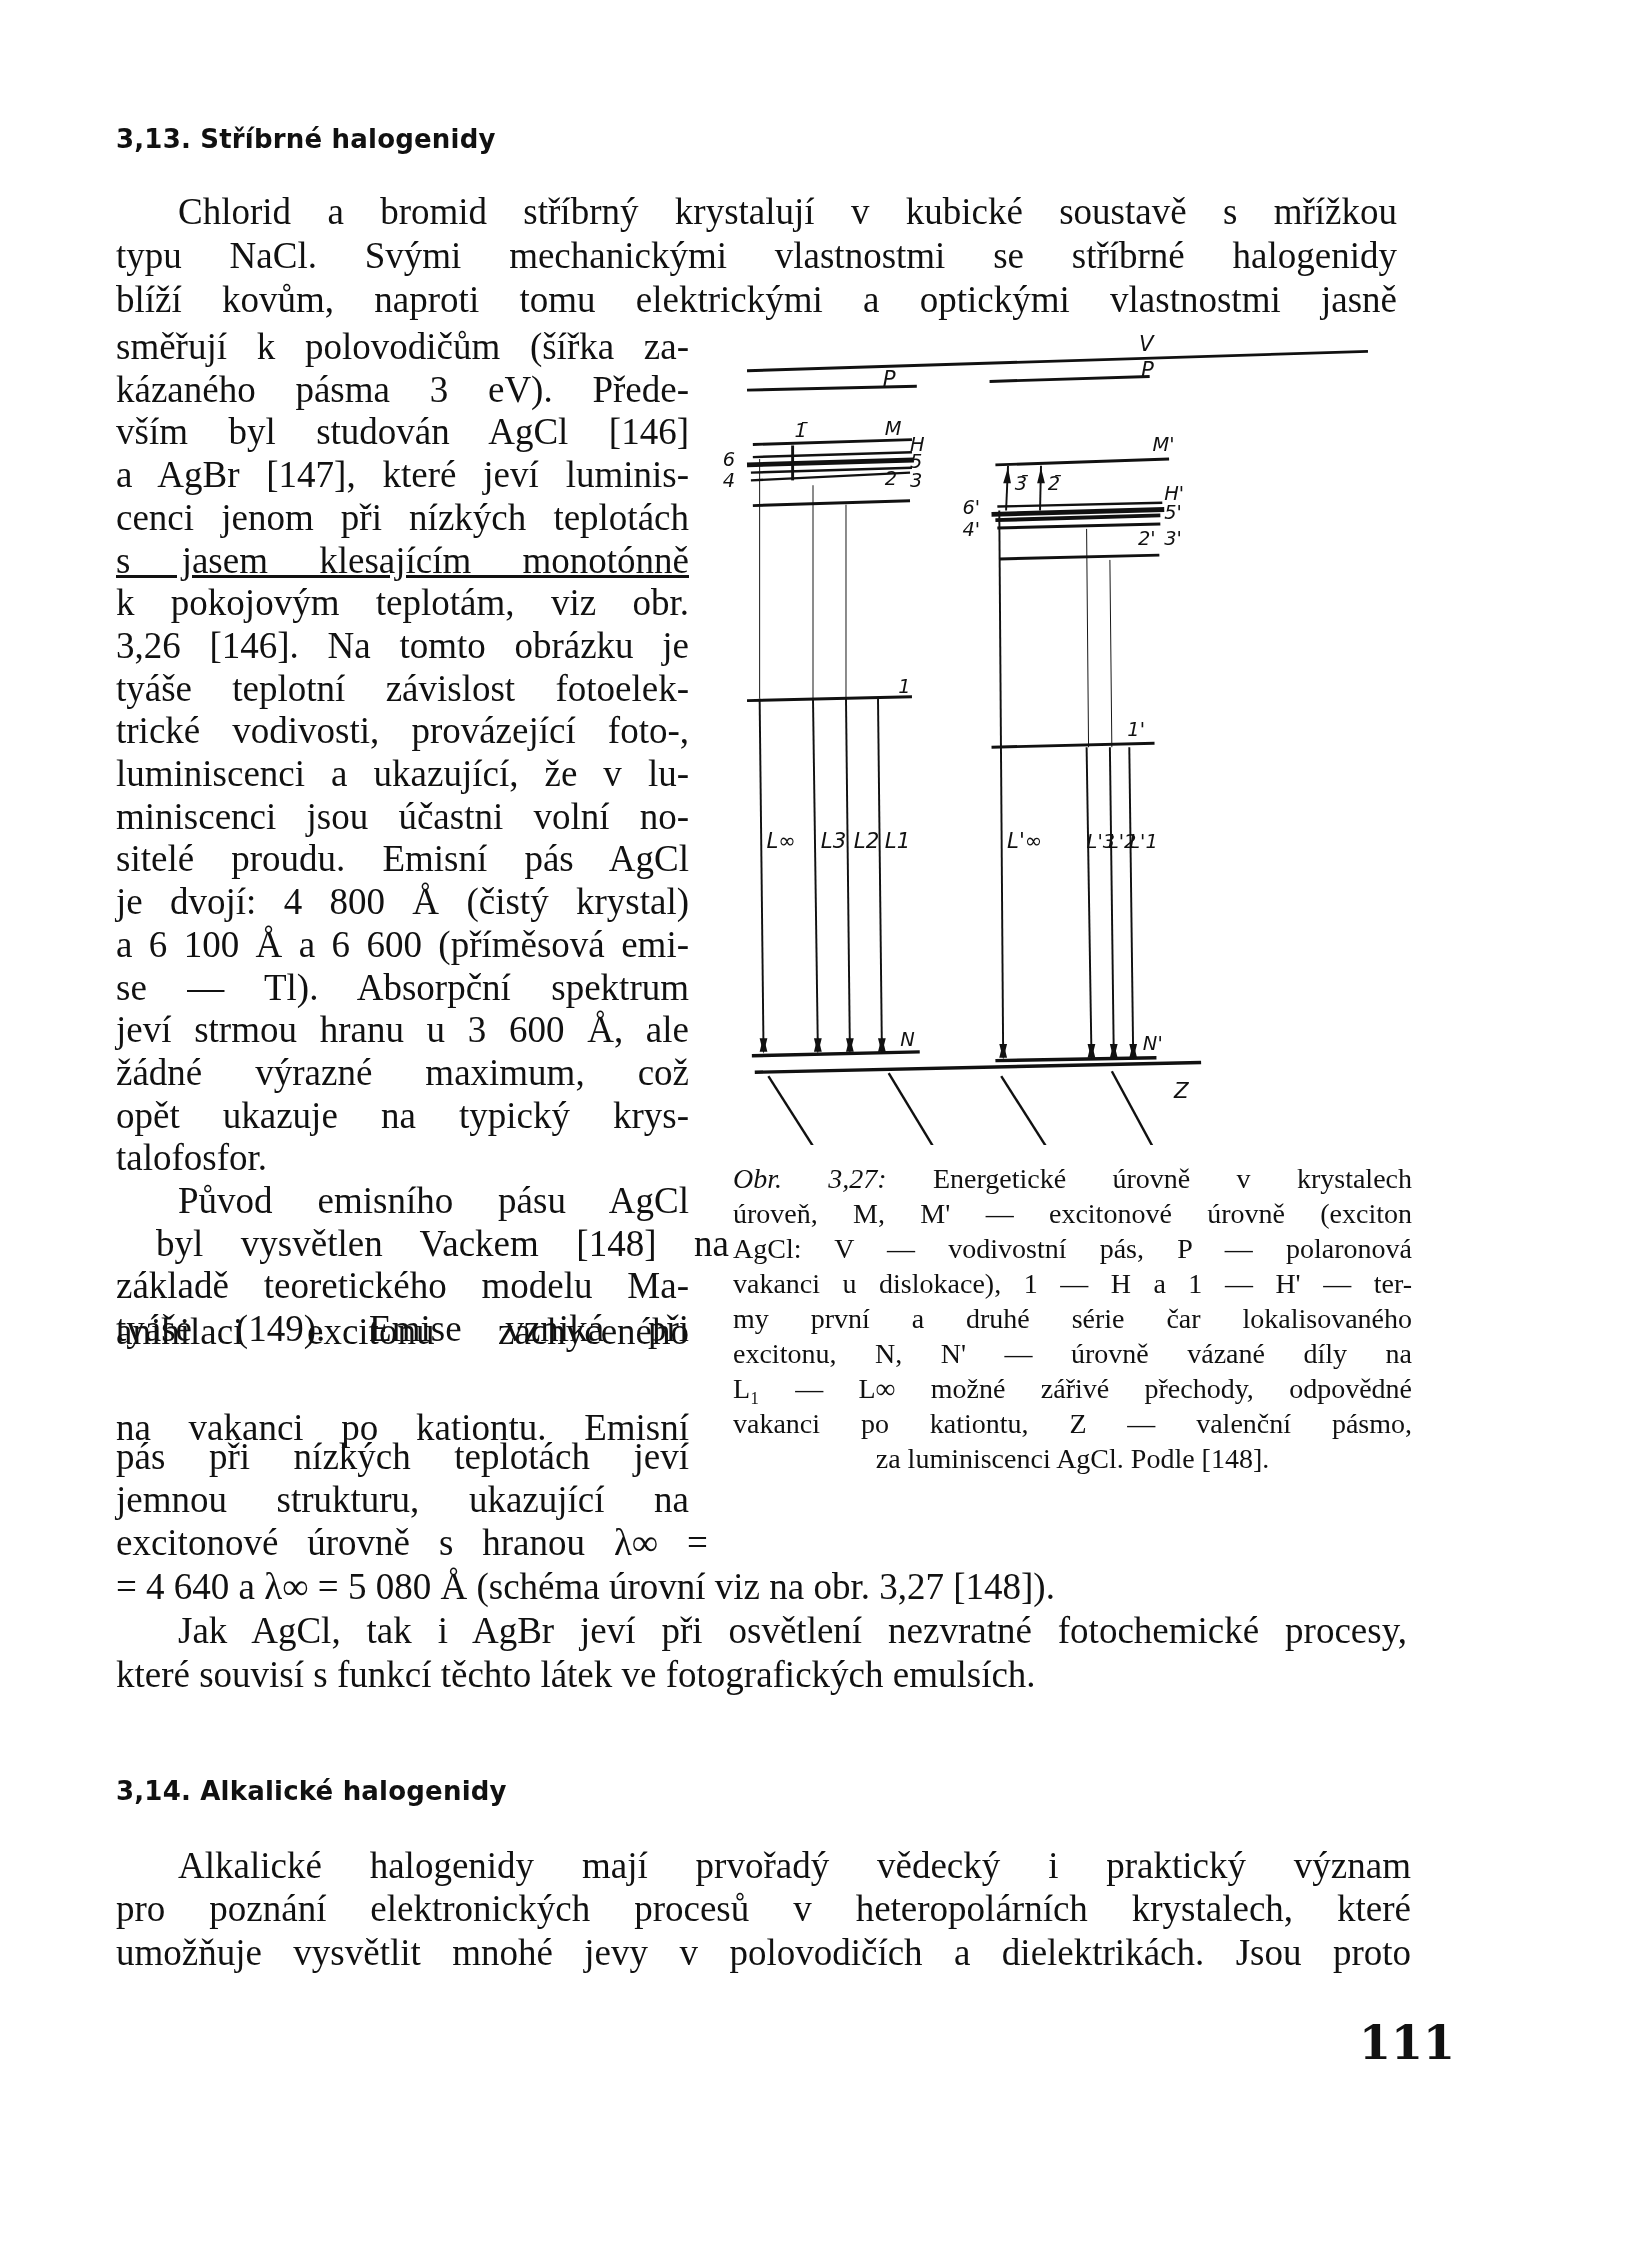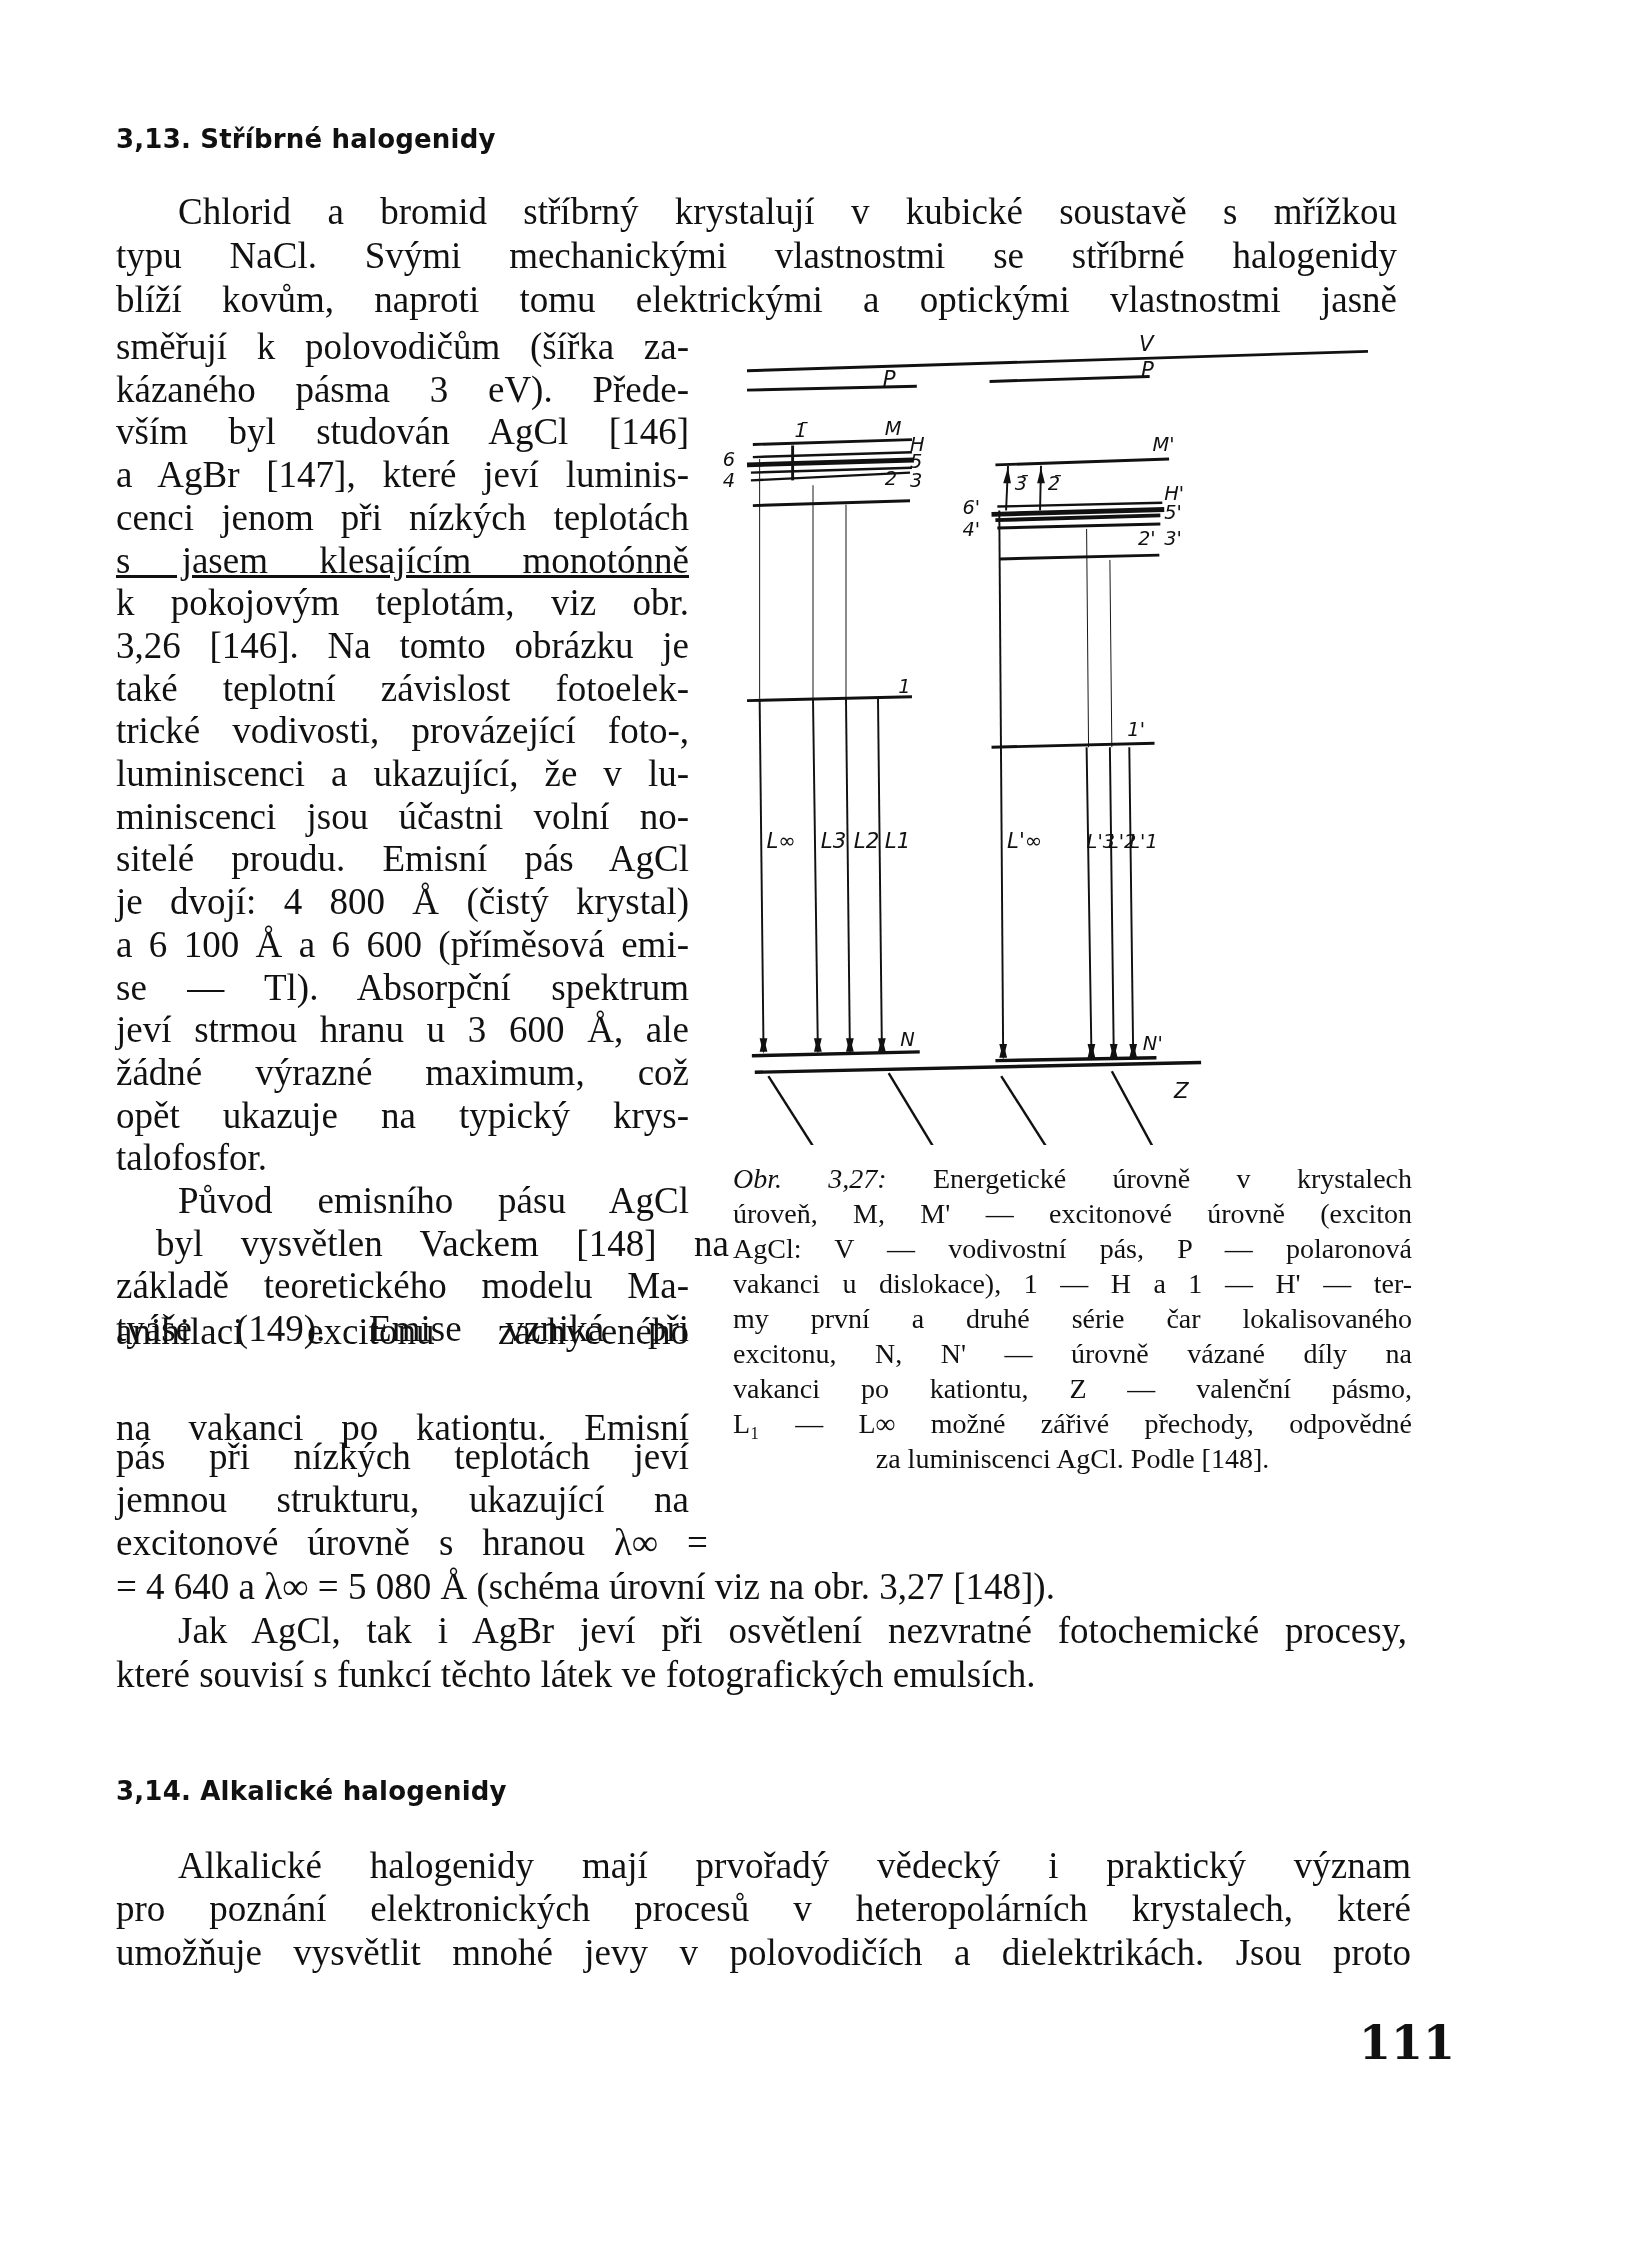--- a/index.html
+++ b/index.html
@@ -28,21 +28,21 @@
 
 <div>
   <div class="line leftcol" style="top:325px;">směřují k polovodičům (šířka za-</div>
   <div class="line leftcol" style="top:368px;">kázaného pásma 3 eV). Přede-</div>
   <div class="line leftcol" style="top:410px;">vším byl studován AgCl [146]</div>
   <div class="line leftcol" style="top:453px;">a AgBr [147], které jeví luminis-</div>
   <div class="line leftcol" style="top:496px;">cenci jenom při nízkých teplotách</div>
   <div class="line leftcol" style="top:539px;text-decoration:underline;">s jasem klesajícím monotónně</div>
   <div class="line leftcol" style="top:581px;">k pokojovým teplotám, viz obr.</div>
   <div class="line leftcol" style="top:624px;">3,26 [146]. Na tomto obrázku je</div>
-  <div class="line leftcol" style="top:667px;">také teplotní závislost fotoelek-</div>
+  <div class="line leftcol" style="top:667px;">tyáše teplotní závislost fotoelek-</div>
   <div class="line leftcol" style="top:709px;">trické vodivosti, provázející foto-,</div>
   <div class="line leftcol" style="top:752px;">luminiscenci a ukazující, že v lu-</div>
   <div class="line leftcol" style="top:795px;">miniscenci jsou účastni volní no-</div>
   <div class="line leftcol" style="top:837px;">sitelé proudu. Emisní pás AgCl</div>
   <div class="line leftcol" style="top:880px;">je dvojí: 4 800 Å (čistý krystal)</div>
   <div class="line leftcol" style="top:923px;">a 6 100 Å a 6 600 (příměsová emi-</div>
   <div class="line leftcol" style="top:966px;">se — Tl). Absorpční spektrum</div>
   <div class="line leftcol" style="top:1008px;">jeví strmou hranu u 3 600 Å, ale</div>
   <div class="line leftcol" style="top:1051px;">žádné výrazné maximum, což</div>
   <div class="line leftcol" style="top:1094px;">opět ukazuje na typický krys-</div>
@@ -180,22 +180,22 @@
   <text x="480" y="792" font-size="22">Z</text>
 </svg>
 
 <div class="caption" style="top:1161px;">
   <span class="cap-line"><span class="it">Obr. 3,27:</span><span> Energetické úrovně v krystalech</span></span>
   <span class="cap-line">úroveň, M, M' — excitonové úrovně (exciton</span>
   <span class="cap-line">AgCl: V — vodivostní pás, P — polaronová</span>
   <span class="cap-line">vakanci u dislokace), 1 — H a 1 — H' — ter-</span>
   <span class="cap-line">my první a druhé série čar lokalisovaného</span>
   <span class="cap-line">excitonu, N, N' — úrovně vázané díly na</span>
+  <span class="cap-line">L₁ — L∞ možné zářivé přechody, odpovědné</span>
   <span class="cap-line">vakanci po kationtu, Z — valenční pásmo,</span>
-  <span class="cap-line">L₁ — L∞ možné zářivé přechody, odpovědné</span>
   <span class="cap-line cap-last">za luminiscenci AgCl. Podle [148].</span>
 </div>
 
 <div class="heading" style="left:116px; top:1776px;">3,14. Alkalické halogenidy</div>
 <div class="line fullw indent" style="top:1844px; width:1295px;">Alkalické halogenidy mají prvořadý vědecký i praktický význam</div>
 <div class="line fullw" style="top:1887px; width:1295px;">pro poznání elektronických procesů v heteropolárních krystalech, které</div>
 <div class="line fullw" style="top:1931px; width:1295px;">umožňuje vysvětlit mnohé jevy v polovodičích a dielektrikách. Jsou proto</div>
 
 <div class="pagenum">111</div>
 

